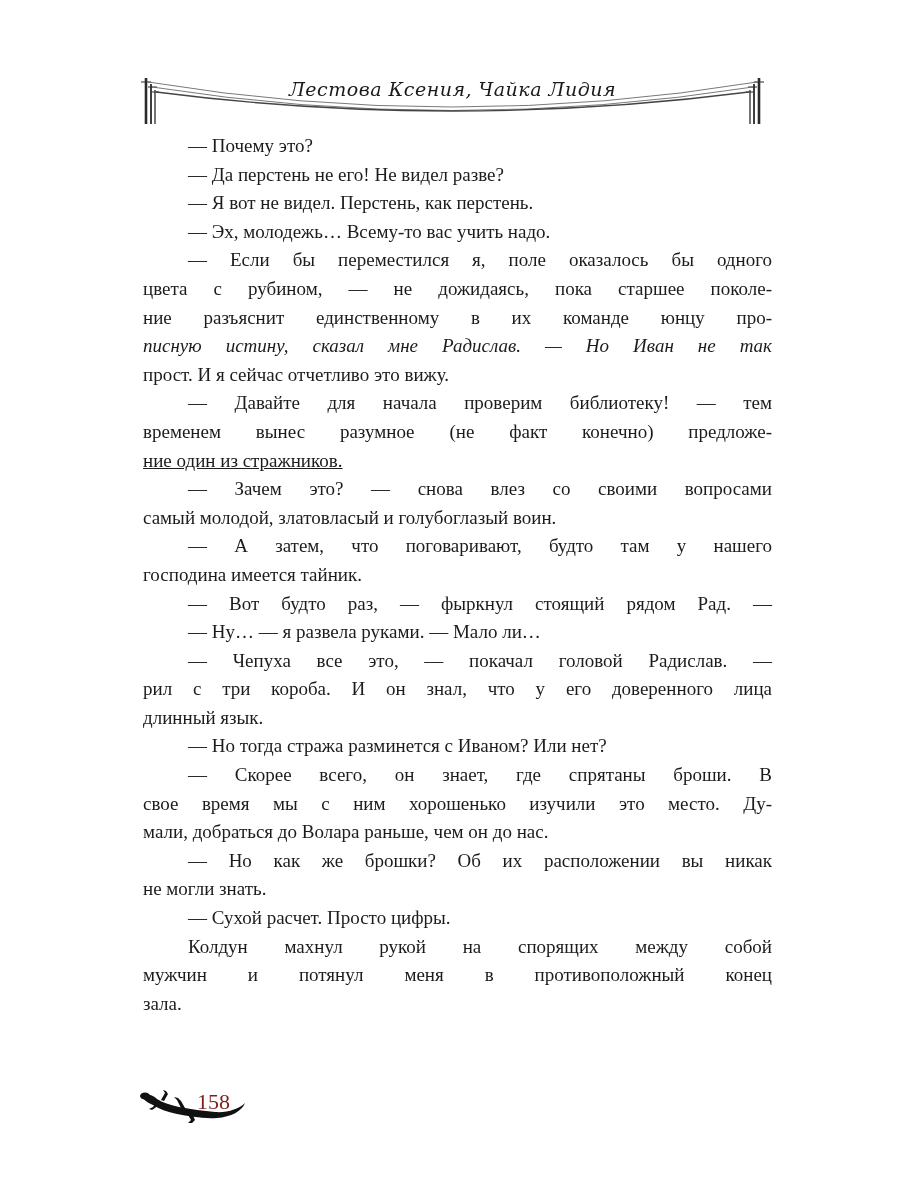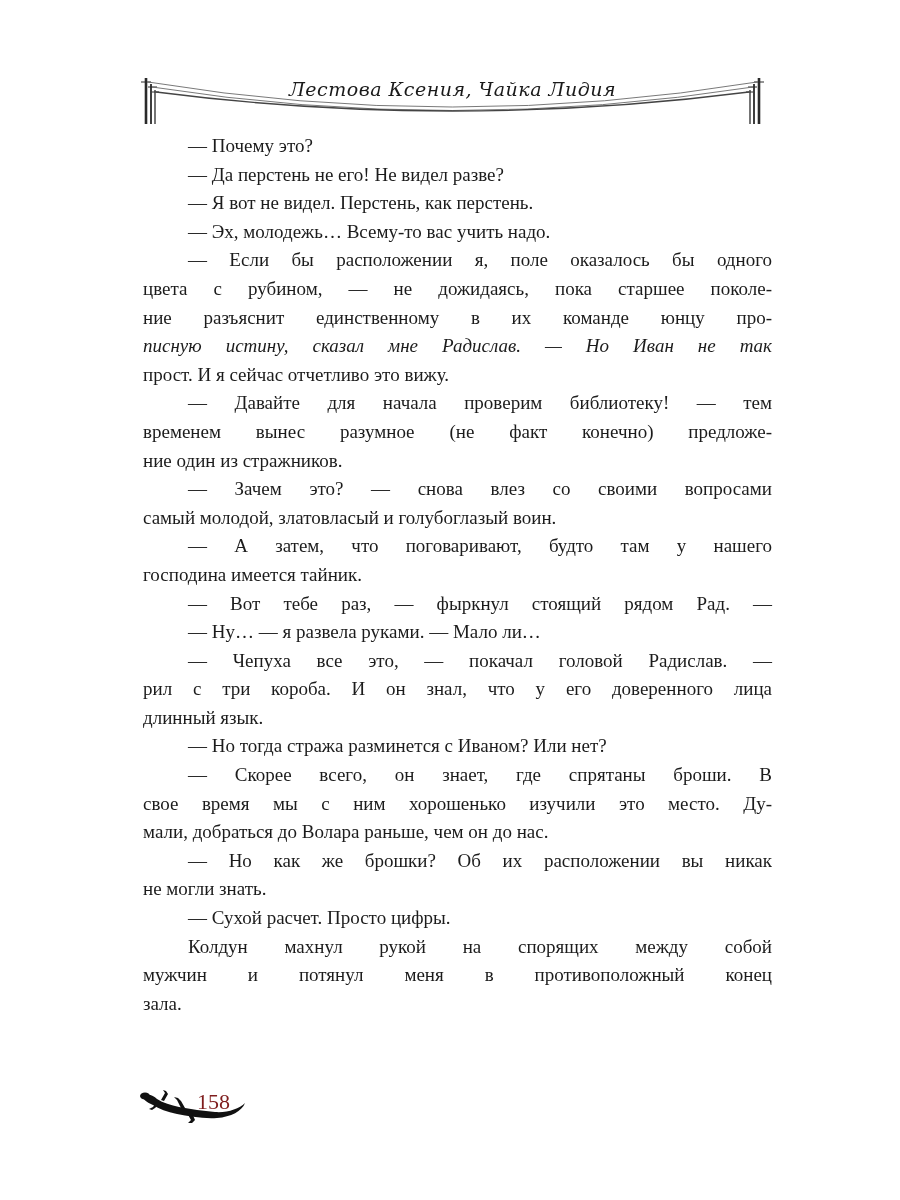--- a/index.html
+++ b/index.html
@@ -130,41 +130,41 @@
       <p>
         <span class="ln last">— Да перстень не его! Не видел разве?</span>
       </p>
       <p>
         <span class="ln last">— Я вот не видел. Перстень, как перстень.</span>
       </p>
       <p>
         <span class="ln last">— Эх, молодежь… Всему-то вас учить надо.</span>
       </p>
       <p>
-        <span class="ln">— Если бы расположении я, поле оказалось бы одного</span>
+        <span class="ln">— Если бы переместился я, поле оказалось бы одного</span>
         <span class="ln" style="text-indent: 0px;">цвета с рубином, — не дожидаясь, пока старшее поколе-</span>
         <span class="ln" style="text-indent: 0px;">ние разъяснит единственному в их команде юнцу про-</span>
         <span class="ln" style="text-indent: 0px; font-style: italic;">писную истину, сказал мне Радислав. — Но Иван не так</span>
         <span class="ln last" style="text-indent: 0px;">прост. И я сейчас отчетливо это вижу.</span>
       </p>
       <p>
         <span class="ln">— Давайте для начала проверим библиотеку! — тем</span>
         <span class="ln" style="text-indent: 0px;">временем вынес разумное (не факт конечно) предложе-</span>
-        <span class="ln last" style="text-indent: 0px;">ние один из стражников.</span>
+        <span class="ln last" style="text-indent: 0px; text-decoration: underline;">ние один из стражников.</span>
       </p>
       <p>
         <span class="ln">— Зачем это? — снова влез со своими вопросами</span>
         <span class="ln last" style="text-indent: 0px;">самый молодой, златовласый и голубоглазый воин.</span>
       </p>
       <p>
         <span class="ln">— А затем, что поговаривают, будто там у нашего</span>
         <span class="ln last" style="text-indent: 0px;">господина имеется тайник.</span>
       </p>
       <p>
-        <span class="ln">— Вот тебе раз, — фыркнул стоящий рядом Рад. —</span>
+        <span class="ln">— Вот будто раз, — фыркнул стоящий рядом Рад. —</span>
       </p>
       <p>
         <span class="ln last">— Ну… — я развела руками. — Мало ли…</span>
       </p>
       <p>
         <span class="ln">— Чепуха все это, — покачал головой Радислав. —</span>
         <span class="ln" style="text-indent: 0px;">рил с три короба. И он знал, что у его доверенного лица</span>
         <span class="ln last" style="text-indent: 0px;">длинный язык.</span>
       </p>
       <p>

